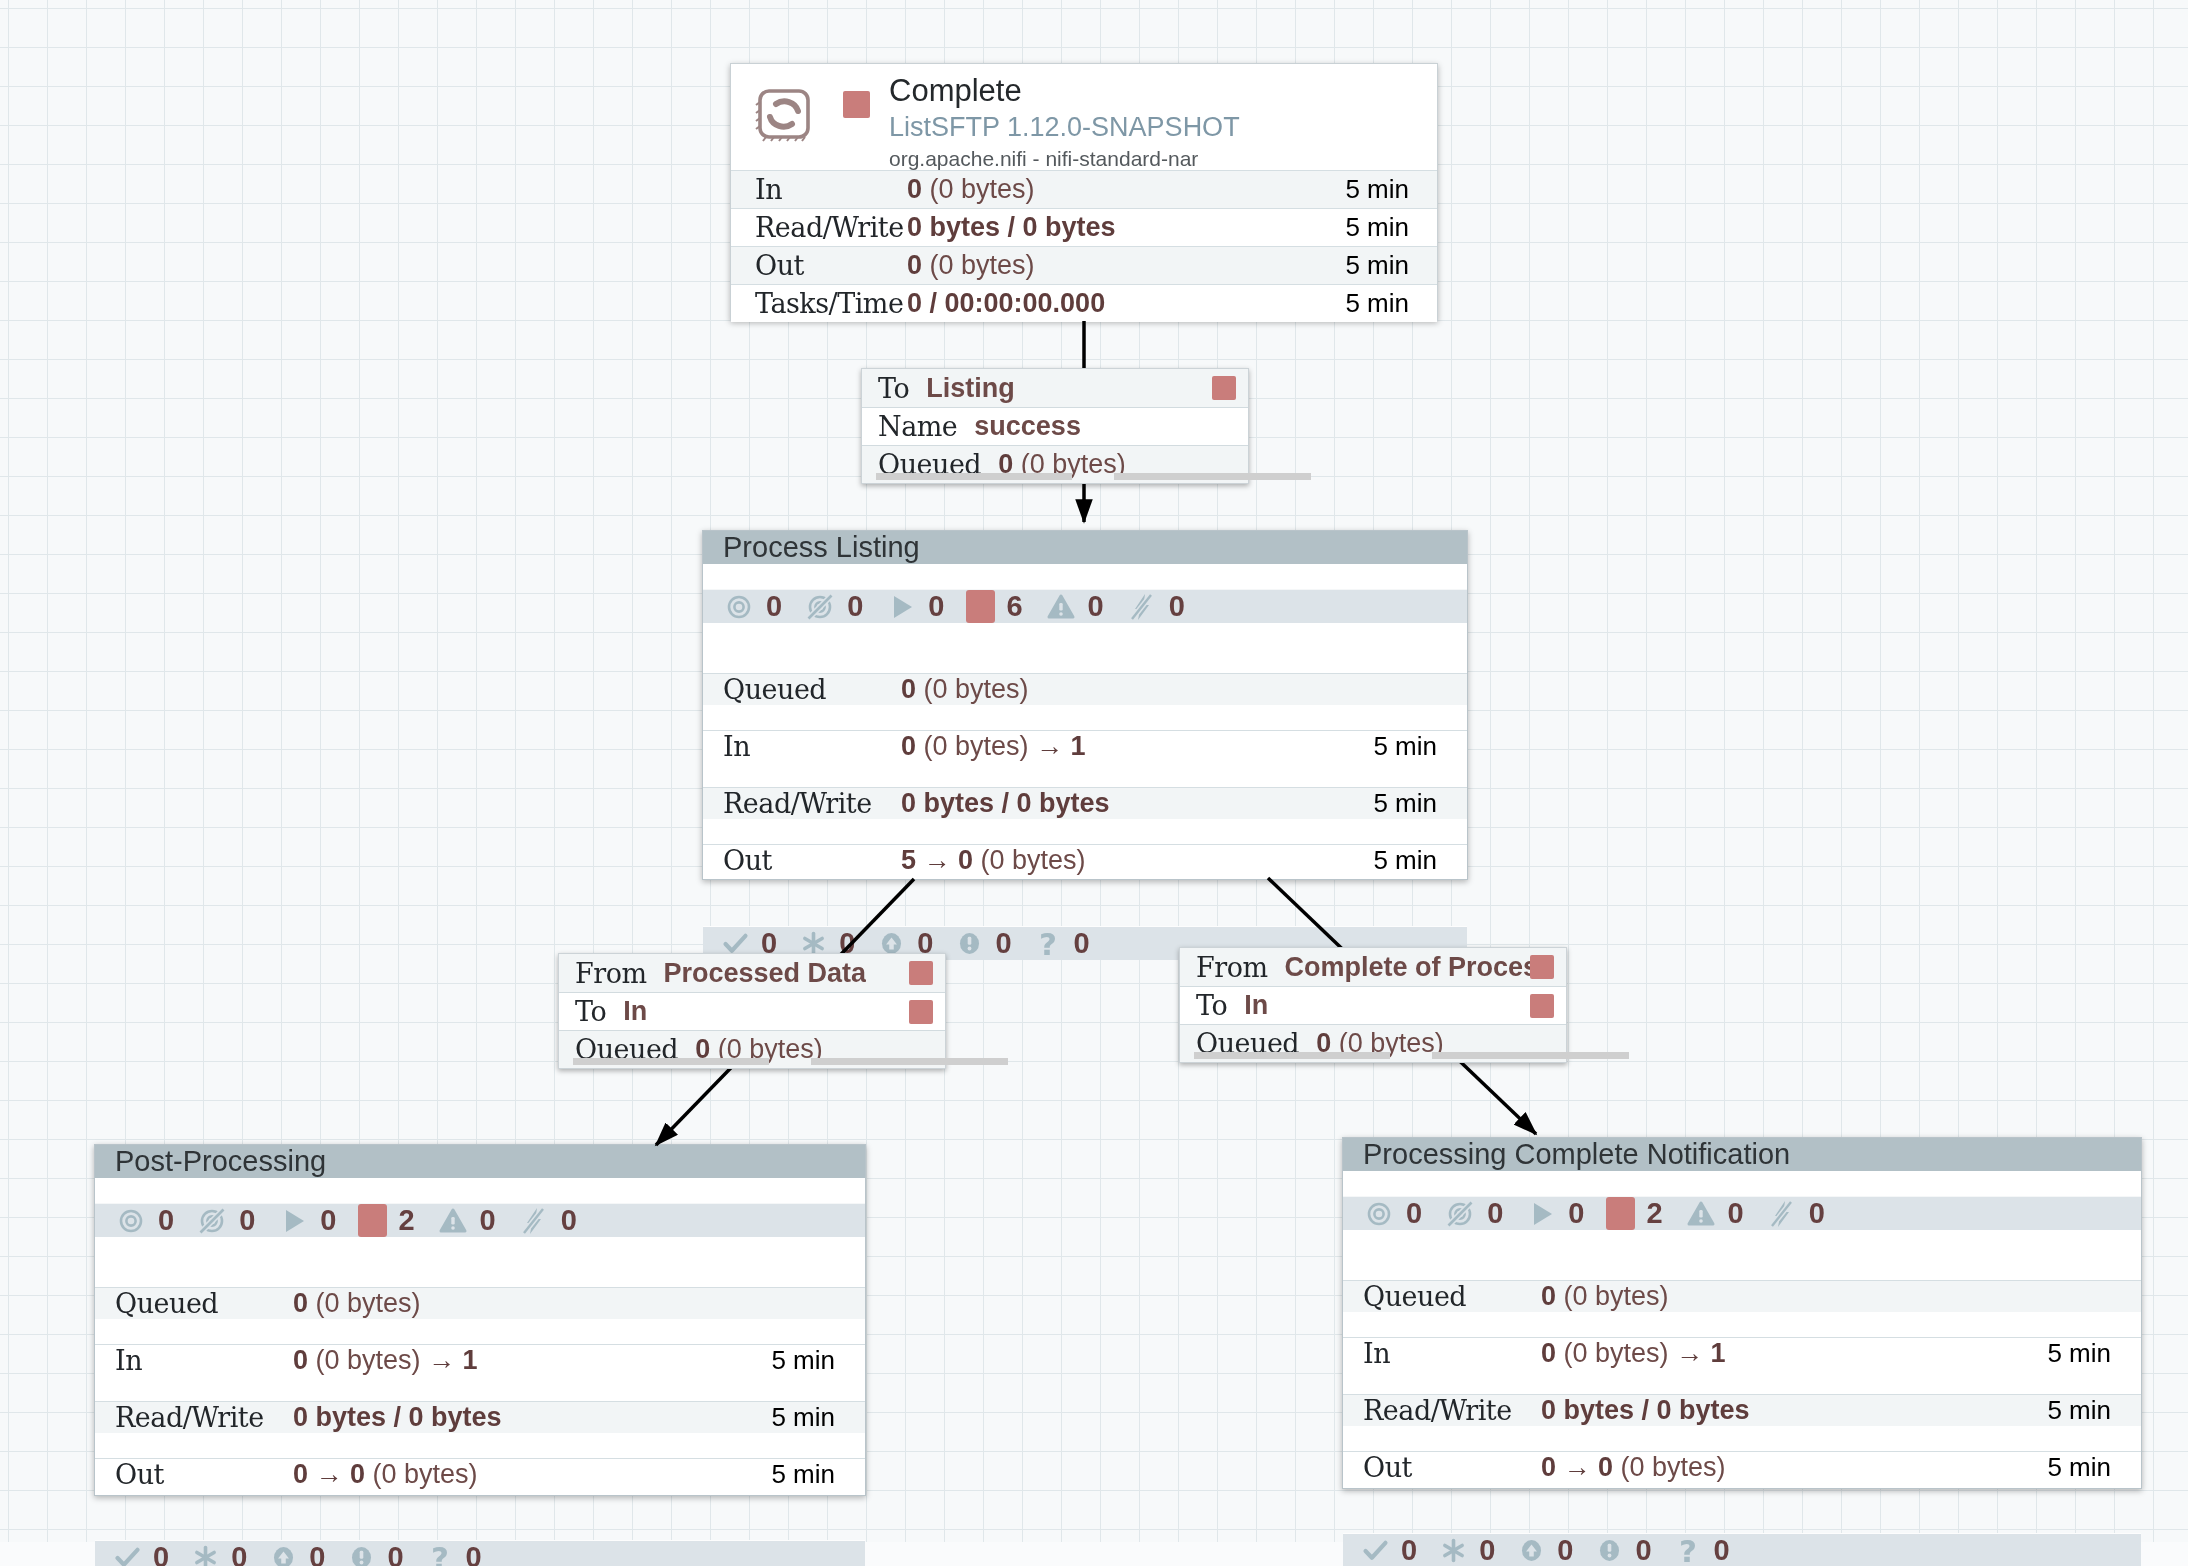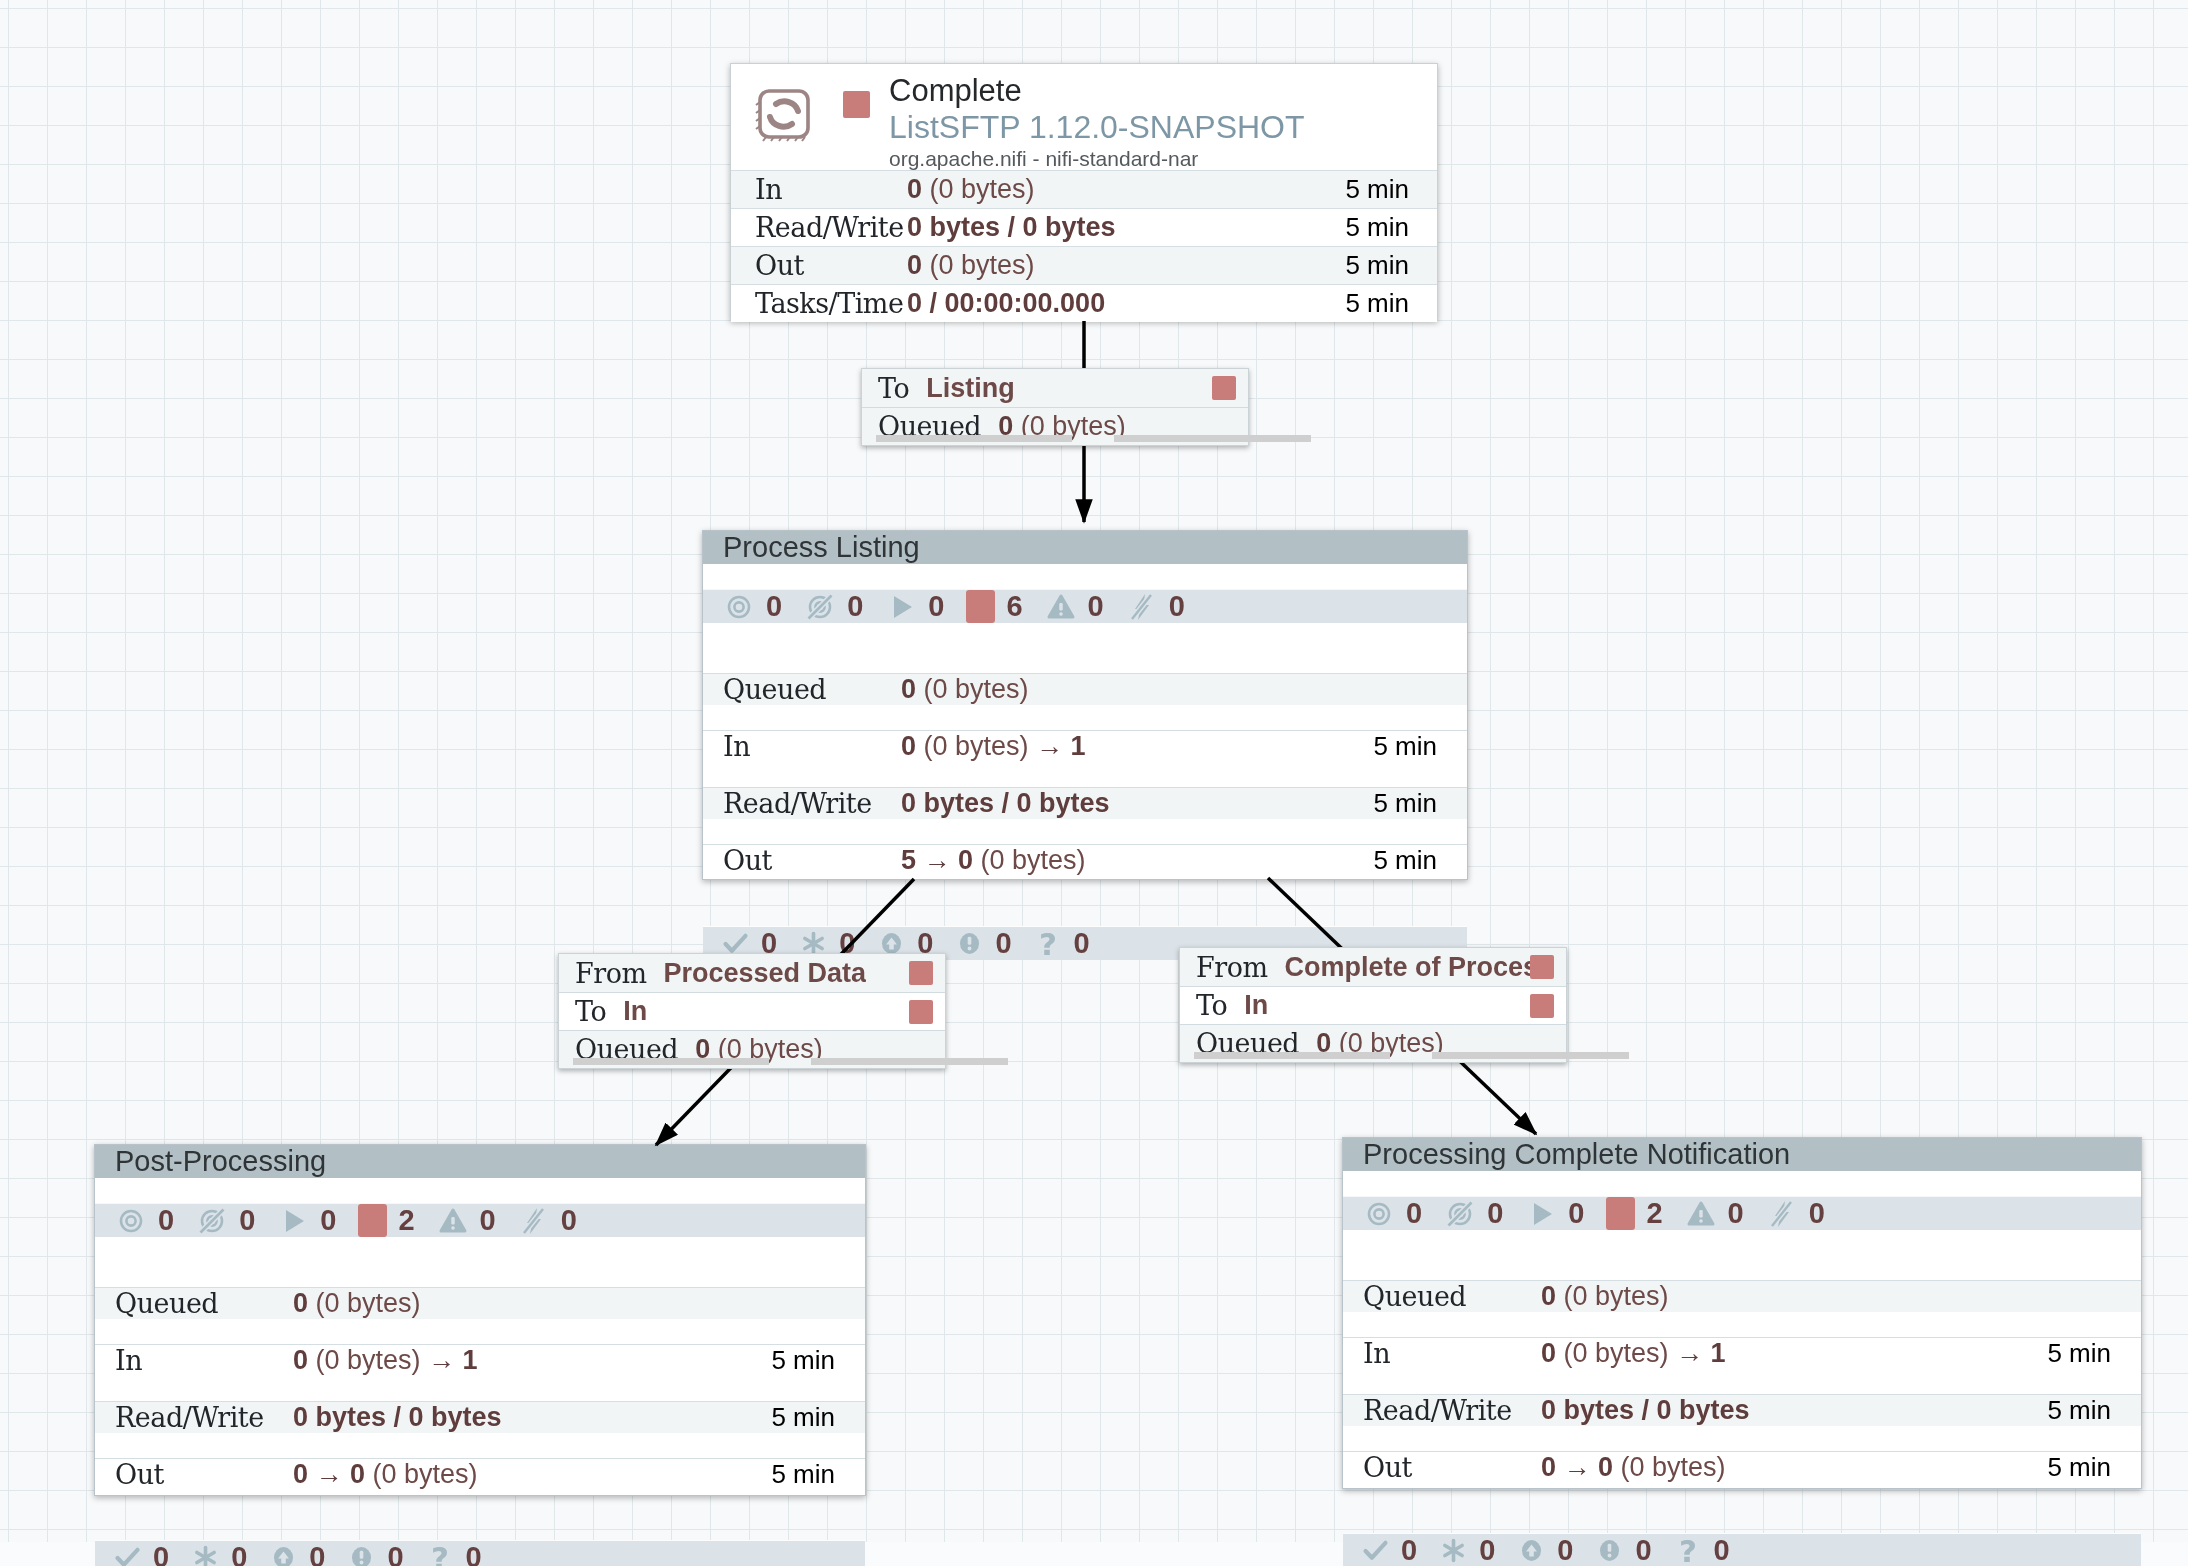--- a/index.html
+++ b/index.html
@@ -20,21 +20,21 @@
     background-position:8px 8px;
   }
   .box { position:absolute; background:#fff; border:1px solid #c9d1d5; box-shadow:0 2px 6px rgba(0,0,0,.28); }
 
   
   .proc { left:730px; top:63px; width:708px; height:258px; }
   .proc-header { position:relative; height:106px; background:#fff; }
   .proc-icon { position:absolute; left:23px; top:22px; width:60px; height:60px; color:#9c8584; }
   .run-square { position:absolute; left:112px; top:27px; width:27px; height:27px; background:#c97d7b; border-radius:2px; }
   .proc-title  { position:absolute; left:158px; top:8px;  font-size:31px; line-height:38px; color:#24282b; }
-  .proc-sub    { position:absolute; left:158px; top:46px; font-size:32px; line-height:34px; color:#7e97a6; }
+  .proc-sub    { position:absolute; left:158px; top:46px; font-size:27px; line-height:34px; color:#7e97a6; }
   .proc-bundle { position:absolute; left:158px; top:82px; font-size:21px; line-height:26px; color:#54595d; }
 
   
   .srow { display:flex; align-items:center; height:38px; padding:0 28px 0 24px; font-size:27px; border-top:1px solid #d5dee2; background:#fff; }
   .srow.alt { background:#f2f5f6; }
   .slabel { font-family:"DejaVu Serif", serif; letter-spacing:-0.5px; color:#22262a; width:152px; flex-shrink:0; }
   .group .slabel { width:178px; }
   .sval { color:#6d4a48; flex:1; white-space:nowrap; }
   .sval b { font-weight:700; color:#5f3d3c; }
   .stime { color:#000000; font-size:26px; }
@@ -433,20 +433,24 @@
   <path d="M914,879 L656,1145" stroke="#000" stroke-width="3.5" fill="none" marker-end="url(#ah)"></path>
   <path d="M1268,878 L1536,1134" stroke="#000" stroke-width="3.5" fill="none" marker-end="url(#ah)"></path>
 </svg>
 
 <div class="conn" style="left:861px; top:368px;">
   <div class="crow alt">
     <span class="clabel">To</span>
     <span class="cval">Listing</span>
     <span class="csq"></span>
   </div>
+  <div class="crow">
+    <span class="clabel">Name</span>
+    <span class="cval">success</span>
+  </div>
   <div class="crow alt">
     <span class="clabel">Queued</span>
     <span class="cq"><b>0</b><span> (0 bytes)</span></span>
     <span class="cbar l"></span>
     <span class="cbar r"></span>
   </div>
 </div>
 
 <div class="conn" style="left:558px; top:953px;">
   <div class="crow alt">

